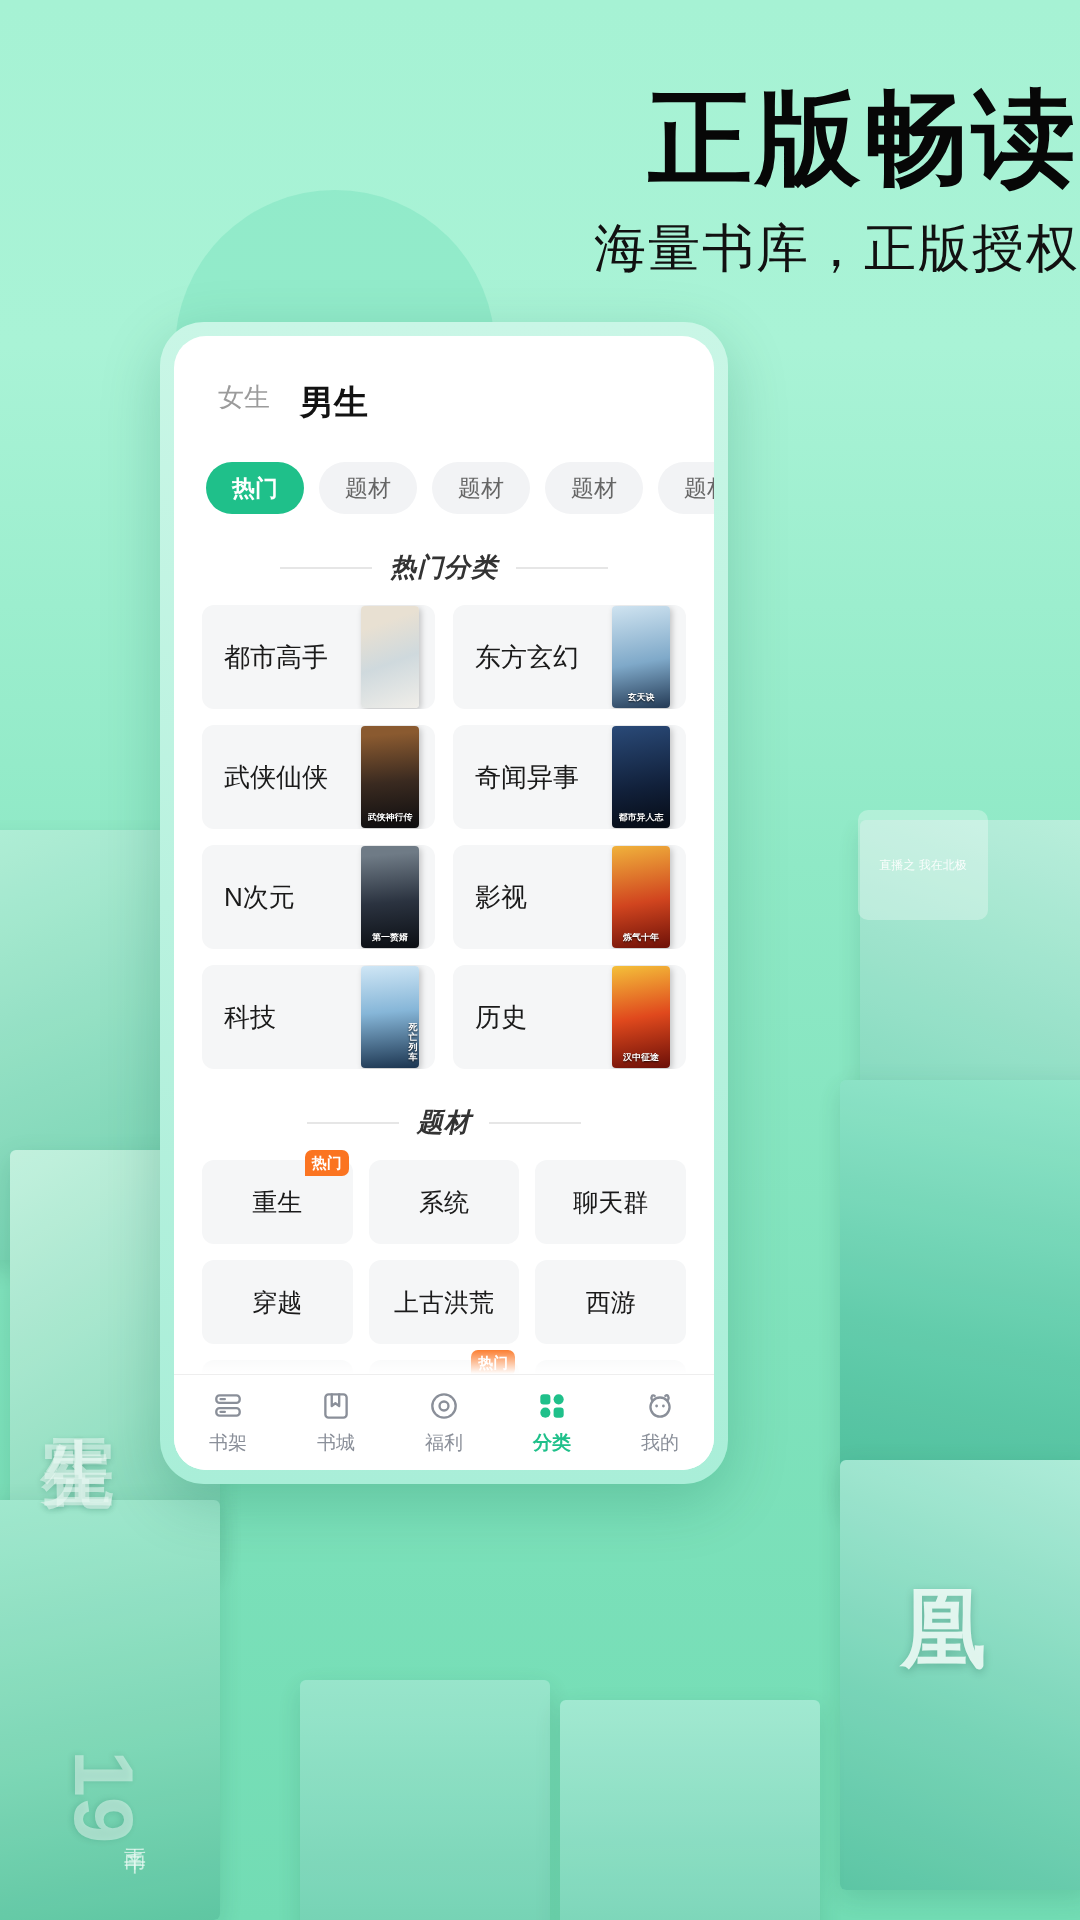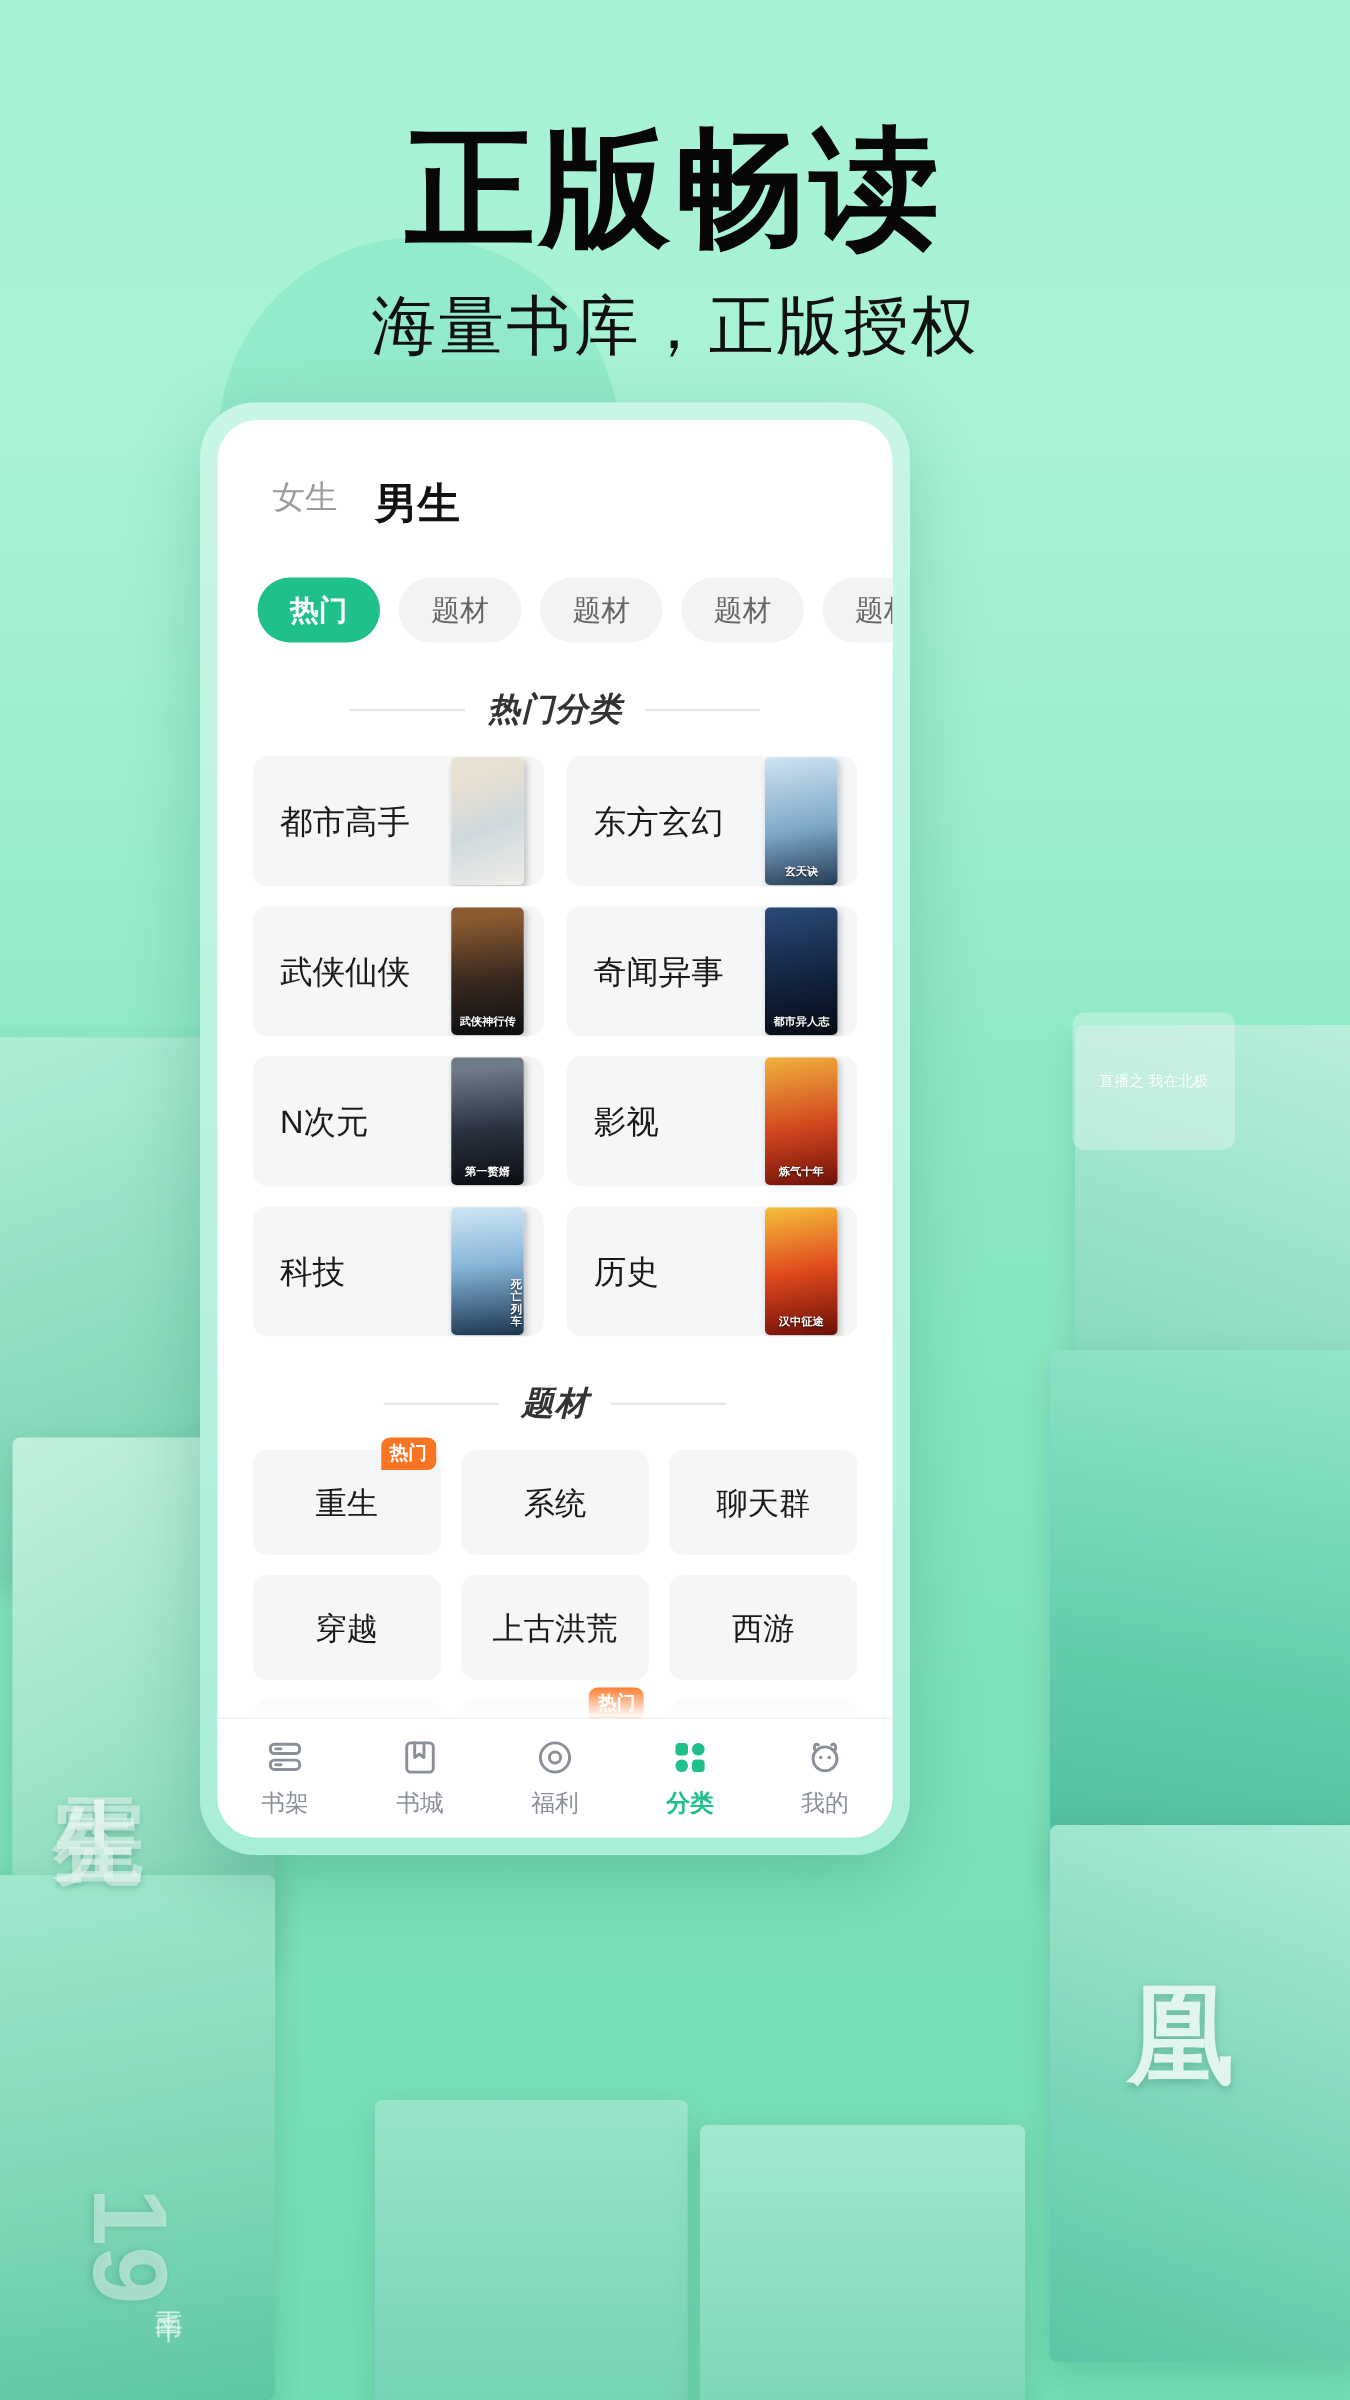--- a/index.html
+++ b/index.html
@@ -68,21 +68,21 @@
   .glow-card {
     position:absolute; right:92px; top:810px;
     width:130px; height:110px; border-radius:10px;
     background:rgba(255,255,255,.30);
     display:flex; align-items:center; justify-content:center;
     color:rgba(255,255,255,.9); font-size:12px; text-align:center;
     line-height:1.5;
   }
 
   
-  .hero { position:absolute; left:0; right:0; top:92px; text-align:center; z-index:4; }
+  .hero { position:absolute; left:0; right:0; top:80px; text-align:right; z-index:4; }
   .hero-title {
     font-size:104px; font-weight:900; color:#070707;
     letter-spacing:4px; line-height:1.12;
     font-family:"DejaVu Sans","Liberation Sans",sans-serif;
   }
   .hero-sub {
     margin-top:18px;
     font-size:52px; font-weight:500; color:#111;
     letter-spacing:2px;
   }

